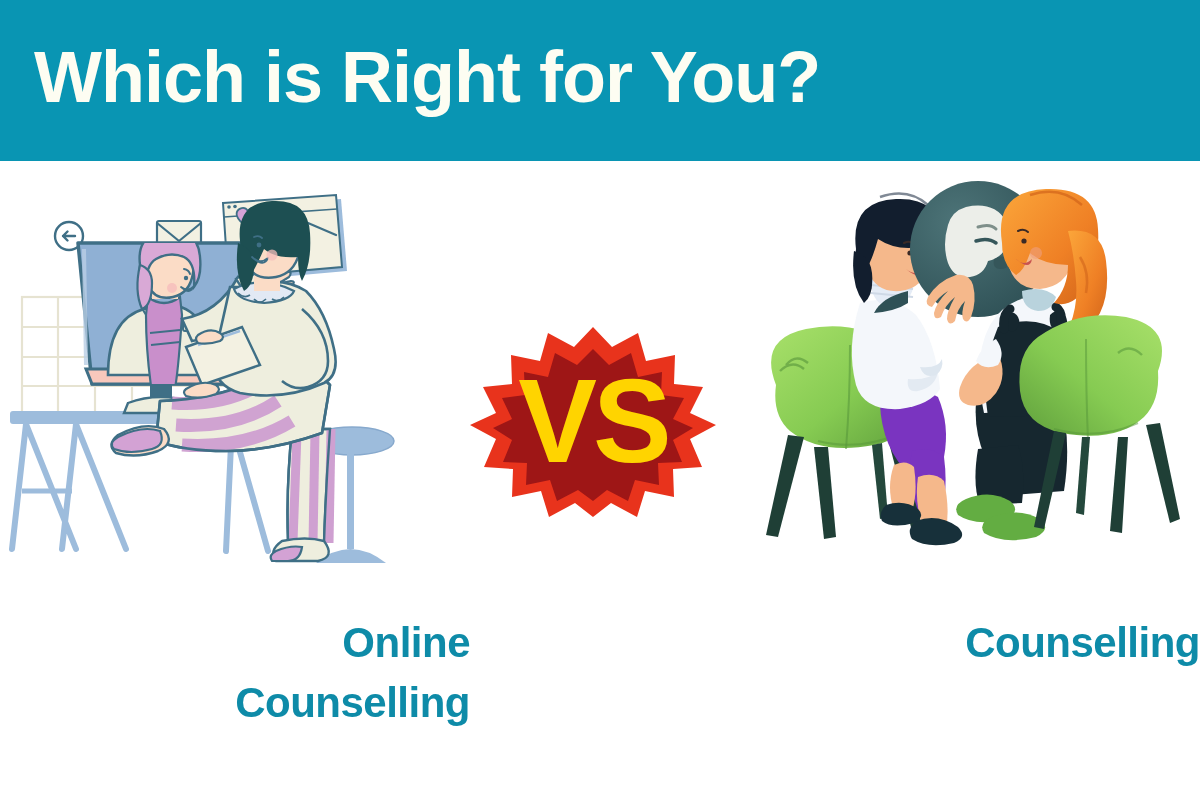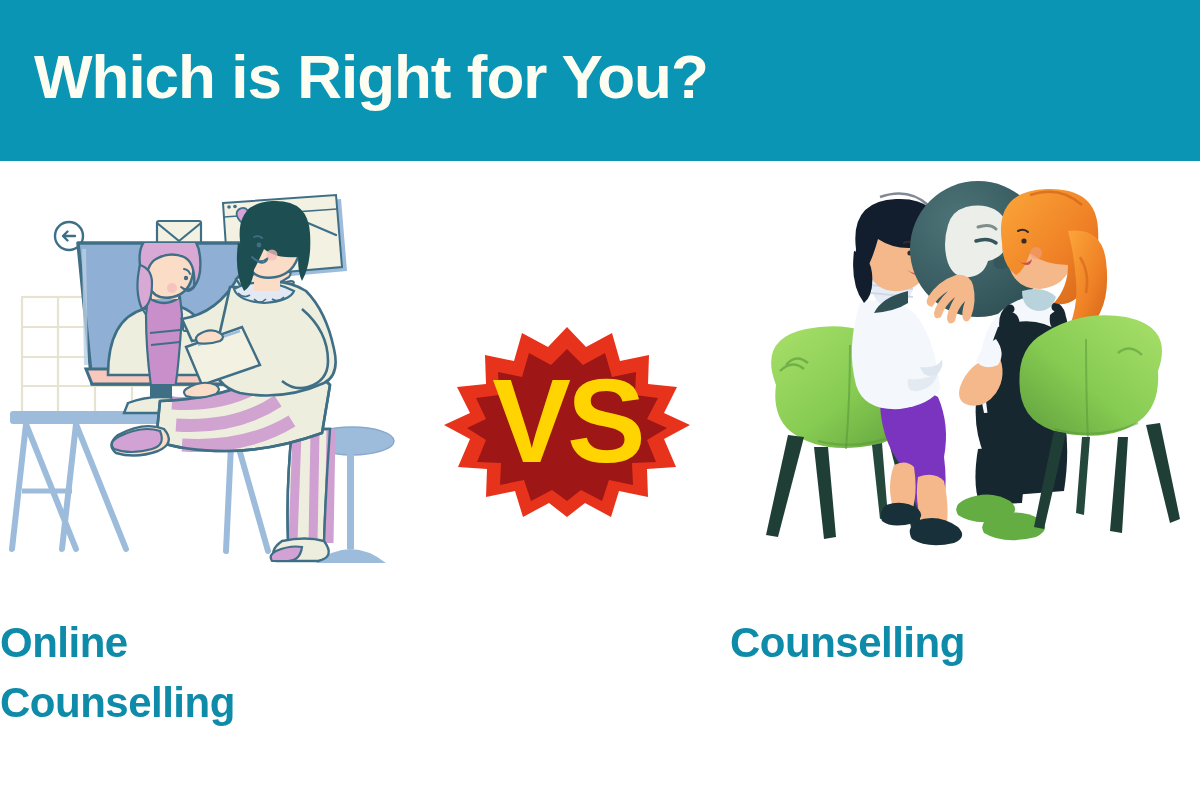--- a/index.html
+++ b/index.html
@@ -26,21 +26,21 @@
     display: flex;
     align-items: center;
     justify-content: flex-start;
     box-sizing: border-box;
     padding-left: 34px;
   }
   #header-title {
     color: #fdfdf2;
     font-family: "Liberation Sans", sans-serif;
     font-weight: 700;
-    font-size: 62px;
+    font-size: 72px;
     line-height: 1;
     letter-spacing: -1px;
     white-space: nowrap;
     margin: 0;
     padding: 0;
     position: relative;
     top: -4px;
   }
 
   
@@ -69,34 +69,34 @@
     width: 470px;
     height: 420px;
   }
   .illustration-wrap svg { display: block; }
 
   .option-caption {
     position: absolute;
     top: 452px;
     left: 0;
     width: 470px;
-    text-align: left;
+    text-align: right;
     color: #0e8ba8;
     font-family: "Liberation Sans", sans-serif;
     font-weight: 700;
     font-size: 42px;
     line-height: 1.42;
     letter-spacing: -0.5px;
   }
   .caption-line { display: block; }
 
   
   #vs-badge {
     position: absolute;
-    left: 436px;
+    left: 462px;
     top: 160px;
     width: 262px;
     height: 196px;
   }
   #vs-badge svg { display: block; }
 </style>
 </head>
 <body>
 
 <div id="header-banner">

